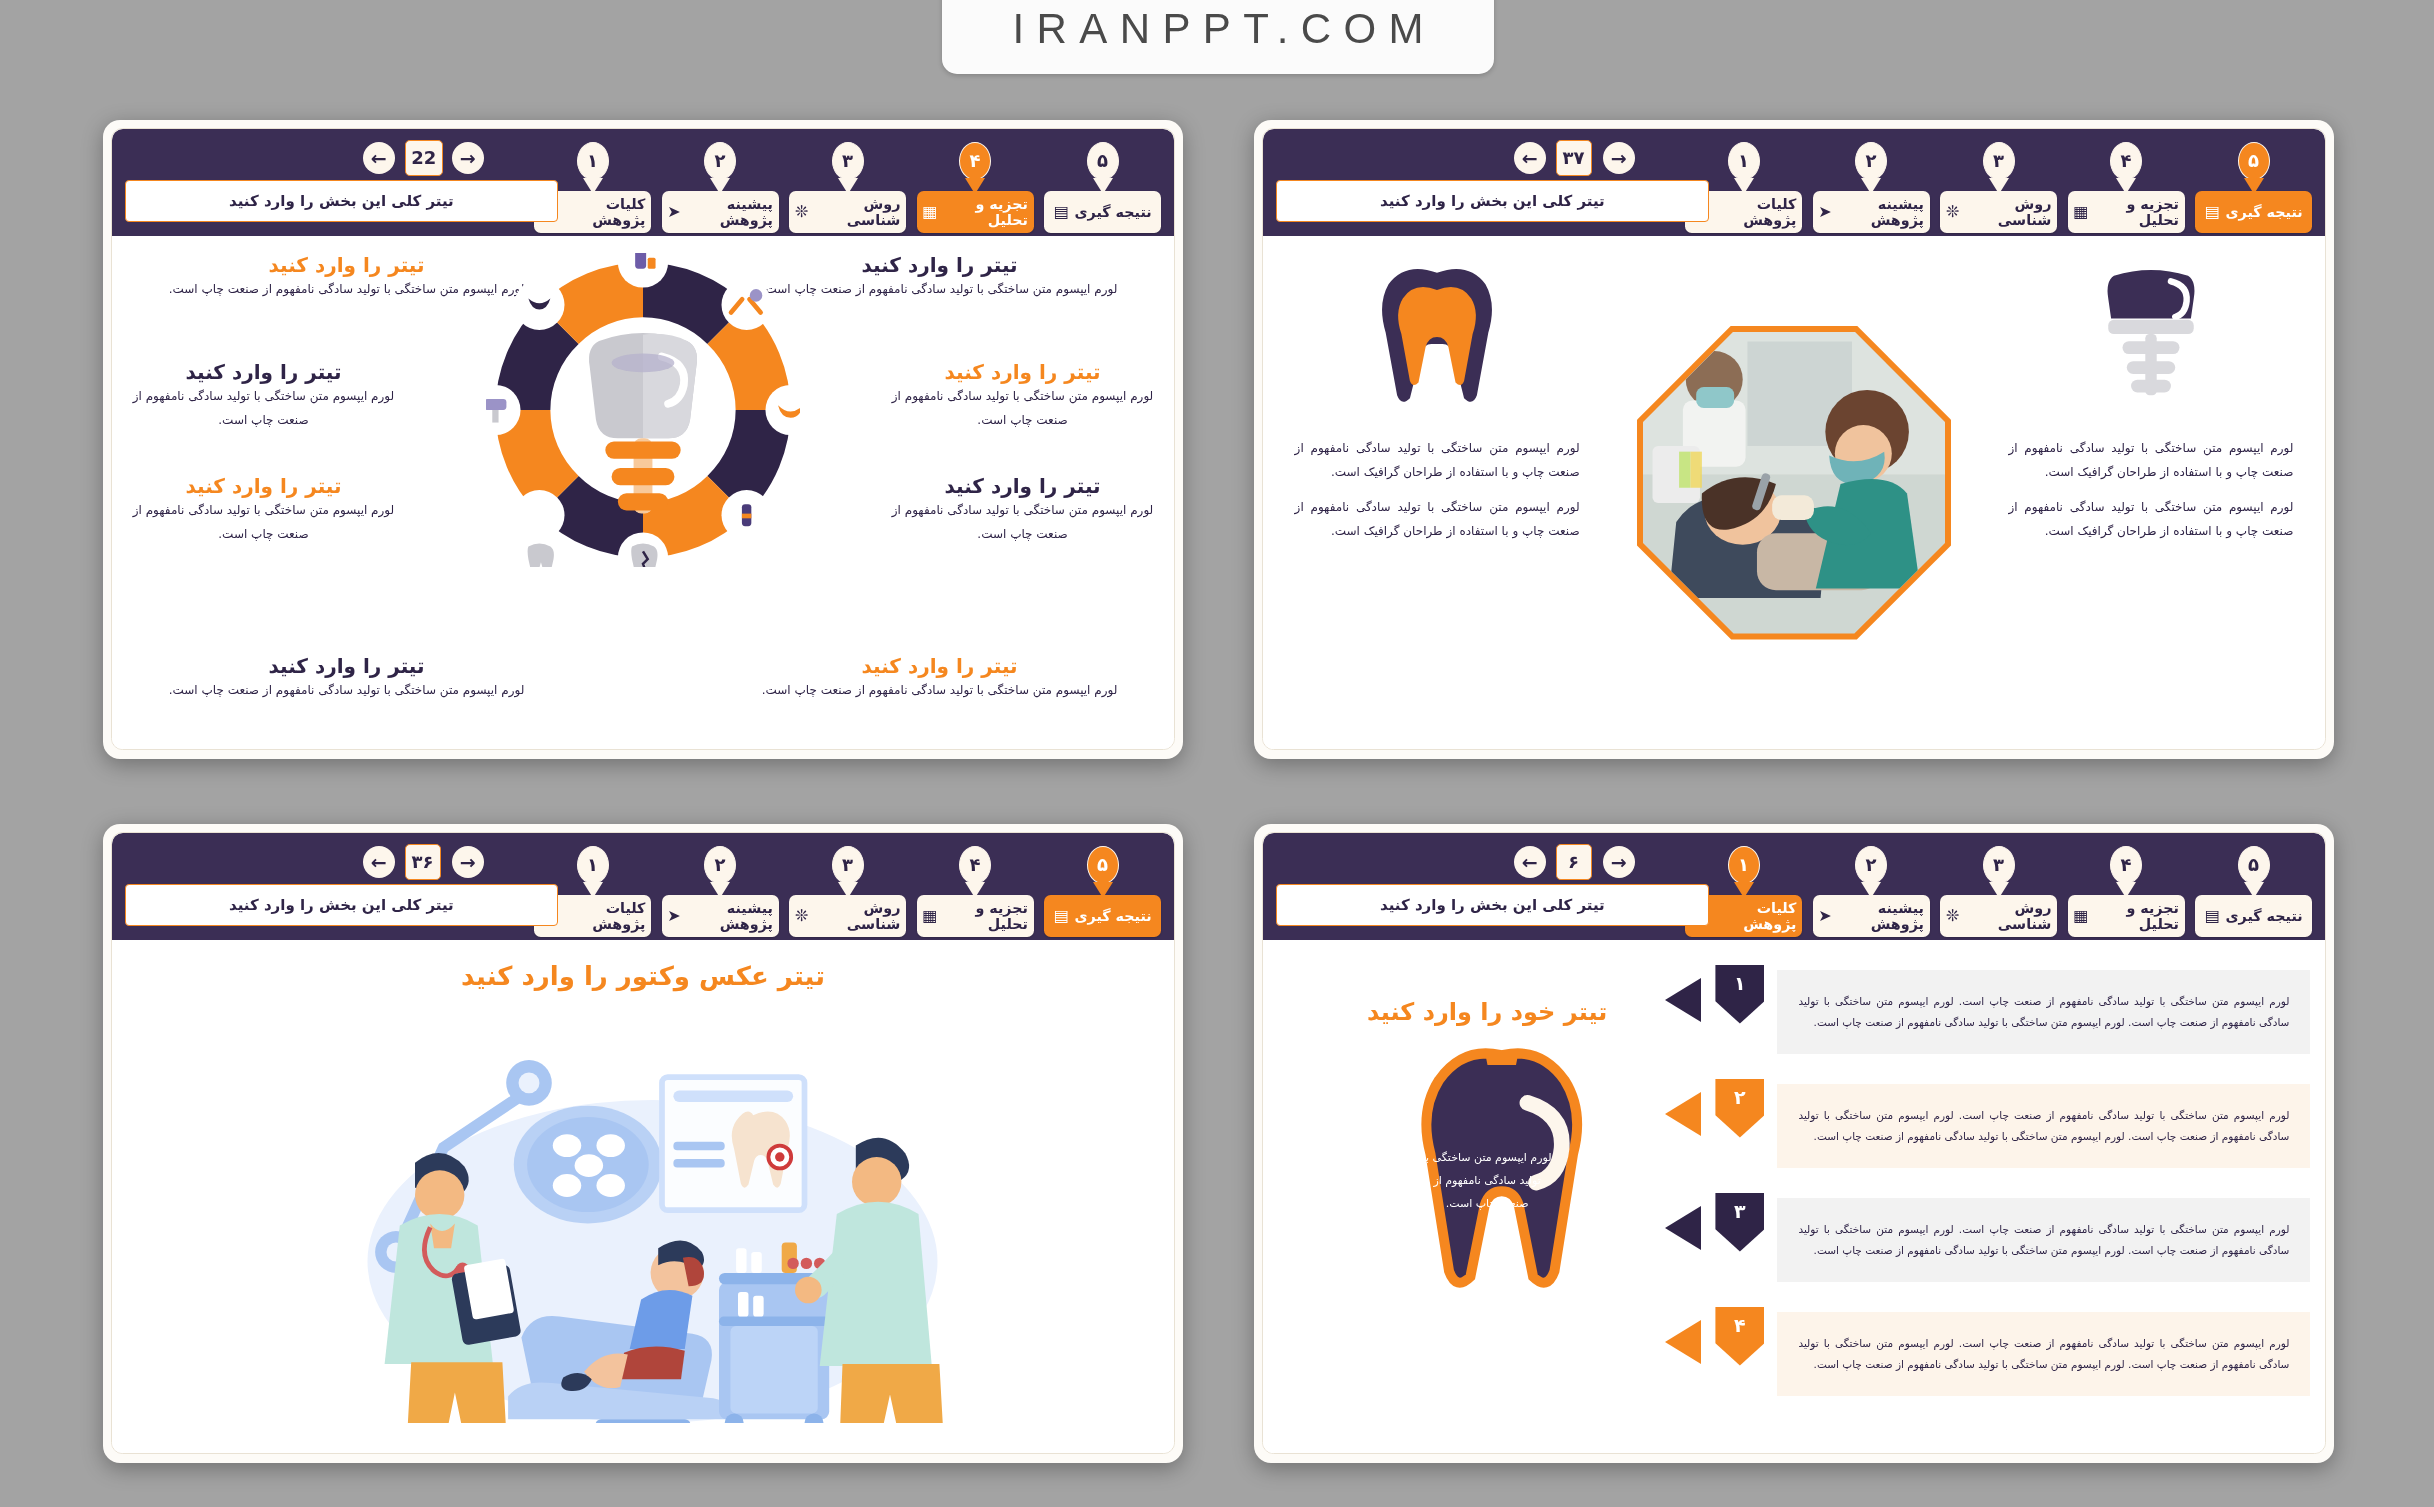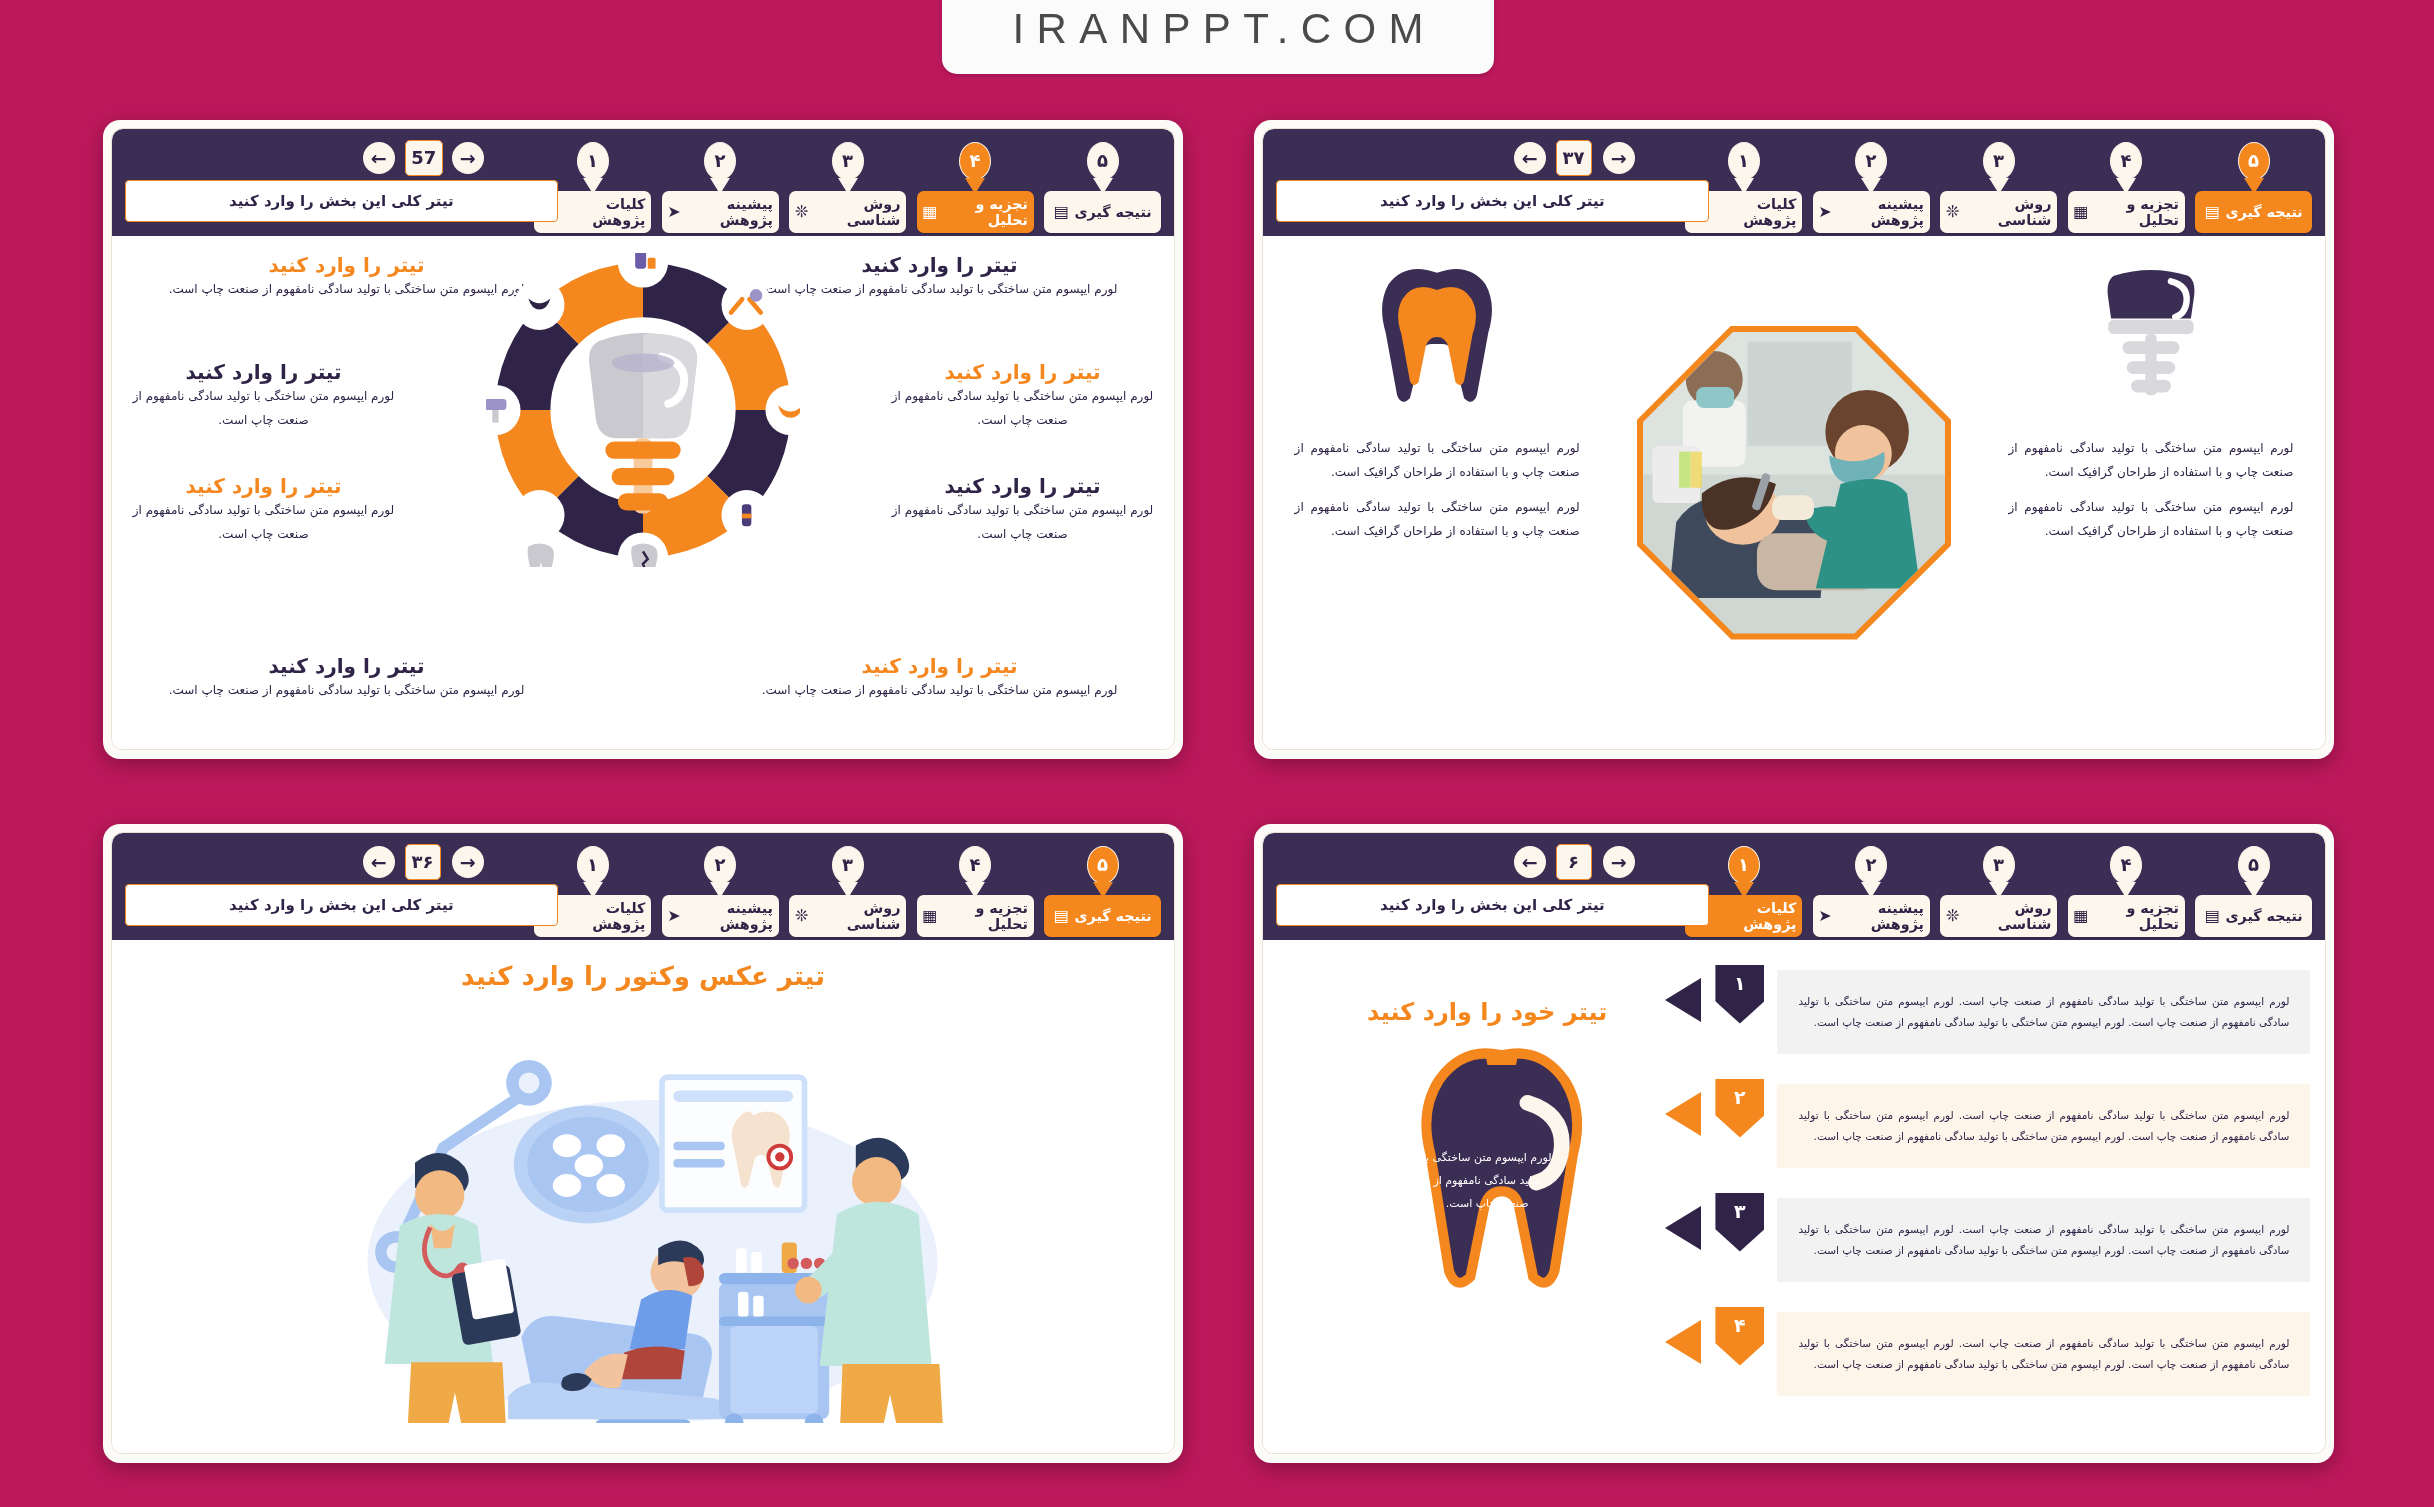--- a/index.html
+++ b/index.html
@@ -2,21 +2,21 @@
 <html style="font-size:15px"><head>
 <meta charset="utf-8">
 <style>
   * { box-sizing: border-box; margin: 0; padding: 0; }
   html, body {
     width: 2435px; height: 1508px;
     background: #3b2e55;
     font-family: "DejaVu Sans", "Liberation Sans", sans-serif;
     overflow: hidden;
   }
-  .page { position: relative; width: 2435px; height: 1508px; background:#be185d; }
+  .page { position: relative; width: 2435px; height: 1508px; background:#a3a3a3; }
 
   
   .watermark {
     position: absolute; left: 942px; top: -17px;
     width: 552px; height: 91px;
     background: #fbfbfb;
     border-radius: 0 0 15px 15px;
     display: flex; align-items: center; justify-content: center;
     box-shadow: 0 1.9px 5.7px rgba(0,0,0,.18);
   }
@@ -226,21 +226,21 @@
           <div class="bubble">۱</div>
           <div class="stem"></div>
           <div class="chip">
             <span>کلیات پژوهش</span>
             <span class="gly">♟</span>
           </div>
         </div>
       </div>
       <div class="stepper">
         <div class="arrow left">←</div>
-        <div class="pagebox">57</div>
+        <div class="pagebox">22</div>
         <div class="arrow right">→</div>
         <div class="sectiontitle">تیتر کلی این بخش را وارد کنید</div>
       </div>
     </div>
 
     <div class="body">
 
       <div class="wide r" style="top:17px">
         <div class="center-txt h-purple">تیتر را وارد کنید</div>
         <div class="center-txt p-body">لورم ایپسوم متن ساختگی با تولید سادگی نامفهوم از صنعت چاپ است.</div>

